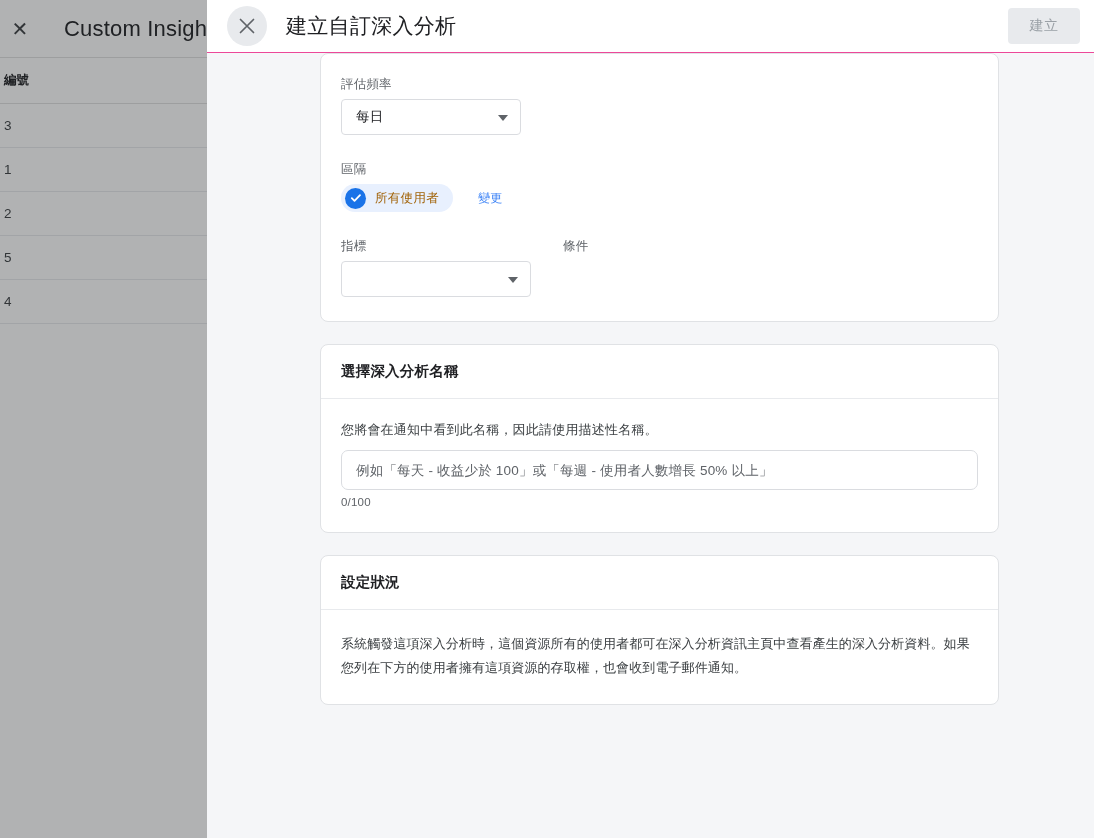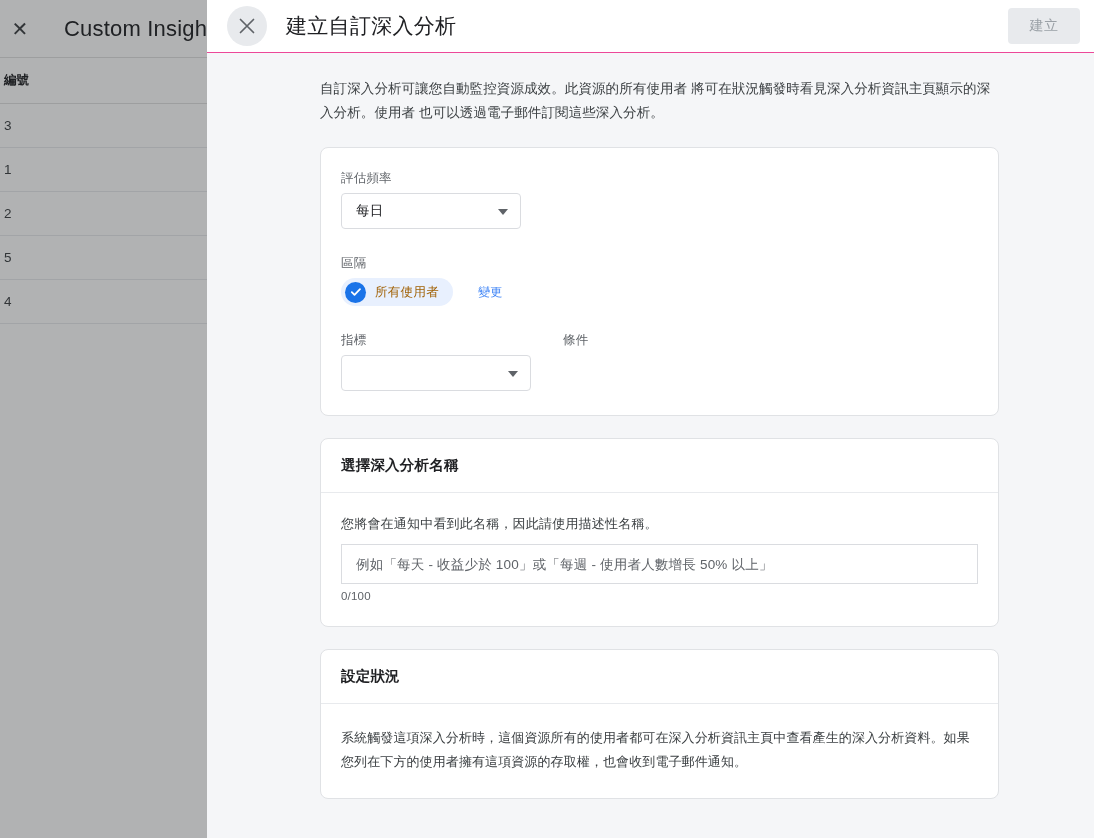--- a/index.html
+++ b/index.html
@@ -260,21 +260,21 @@
   .helper {
     font-size: 13px;
     color: #3c4043;
     margin-bottom: 11px;
     letter-spacing: .2px;
   }
   .text-input {
     width: 100%;
     height: 40px;
     border: 1px solid #dadce0;
-    border-radius: 0;
+    border-radius: 7px;
     background: #ffffff;
     padding: 0 14px;
     font-size: 13.5px;
     font-family: inherit;
     color: #202124;
     letter-spacing: .2px;
   }
   .text-input::placeholder { color: #5f6368; }
   .counter {
     font-size: 11.5px;
@@ -319,21 +319,20 @@
         <path d="M1.5 1.5 L14.5 14.5 M14.5 1.5 L1.5 14.5" stroke="#5f6368" stroke-width="1.7" fill="none" stroke-linecap="round"></path>
       </svg>
     </div>
     <div class="modal-title">建立自訂深入分析</div>
     <div class="header-spacer"></div>
     <button class="create-btn">建立</button>
   </div>
 
   <div class="modal-body">
 
-    <div class="intro">自訂深入分析可讓您自動監控資源成效。此資源的所有使用者 將可在狀況觸發時看見深入分析資訊主頁顯示的深入分析。使用者 也可以透過電子郵件訂閱這些深入分析。</div>
 
     <div class="card">
       <div class="card-body">
 
         <div class="field-label">評估頻率</div>
         <div class="select freq-select">
           <span>每日</span>
           <span class="caret"></span>
         </div>
 

